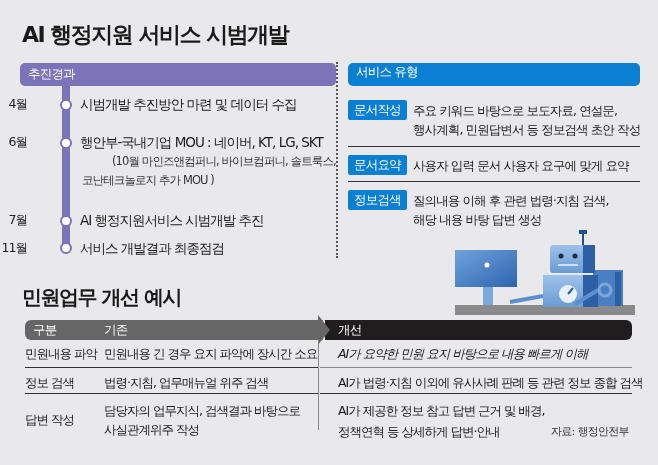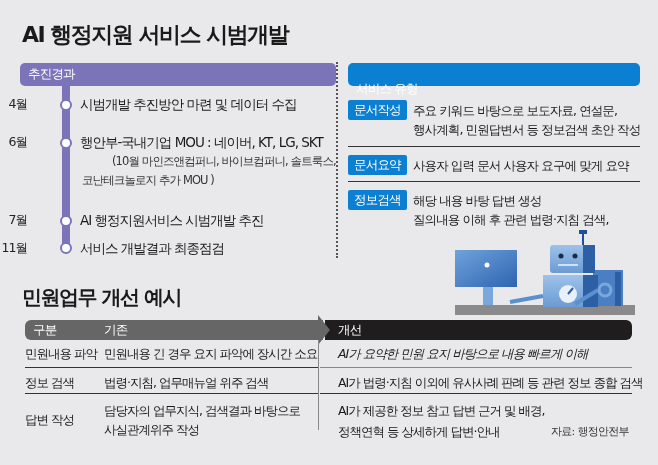--- a/index.html
+++ b/index.html
@@ -51,21 +51,21 @@
   .dot-divider {
     left: 336px; top: 62px; width: 0; height: 196px;
     border-left: 2px dotted #555;
   }
 
   
   .svc-header {
     left: 348px; top: 63px; width: 292px; height: 23px;
     background: #0b7fd1; border-radius: 5px;
     color: #fff; font-size: 12.5px; letter-spacing: -0.8px;
-    padding: 18px 0 0 8px;
+    padding: 1px 0 0 8px;
   }
   .svc-row { left: 348px; width: 292px; }
   .svc-badge {
     position: absolute; left: 0; top: 0;
     background: #0b7fd1; color: #fff;
     font-size: 12.5px; letter-spacing: -0.8px;
     padding: 2px 6px; height: 20px; border-radius: 2px; white-space: nowrap;
   }
   .svc-desc {
     position: absolute; left: 65px; top: 1px;
@@ -160,22 +160,22 @@
   <span class="svc-badge">문서요약</span>
   <div class="svc-desc">
     <div>사용자 입력 문서 사용자 요구에 맞게 요약</div>
   </div>
 </div>
 <div class="abs svc-sep" style="top:181px;"></div>
 
 <div class="abs svc-row" style="top:190px;">
   <span class="svc-badge">정보검색</span>
   <div class="svc-desc">
+    <div>질의내용 이해 후 관련 법령·지침 검색,</div>
     <div>해당 내용 바탕 답변 생성</div>
-    <div>질의내용 이해 후 관련 법령·지침 검색,</div>
   </div>
 </div>
 
 <svg class="abs robot" viewBox="0 0 180 85">
   <defs>
     <linearGradient id="gb" x1="0" y1="0" x2="1" y2="1">
       <stop offset="0" stop-color="#6fa3dc"></stop>
         <stop offset="1" stop-color="#2e64b0"></stop>
     </linearGradient>
     <linearGradient id="gl" x1="0" y1="0" x2="0" y2="1">

